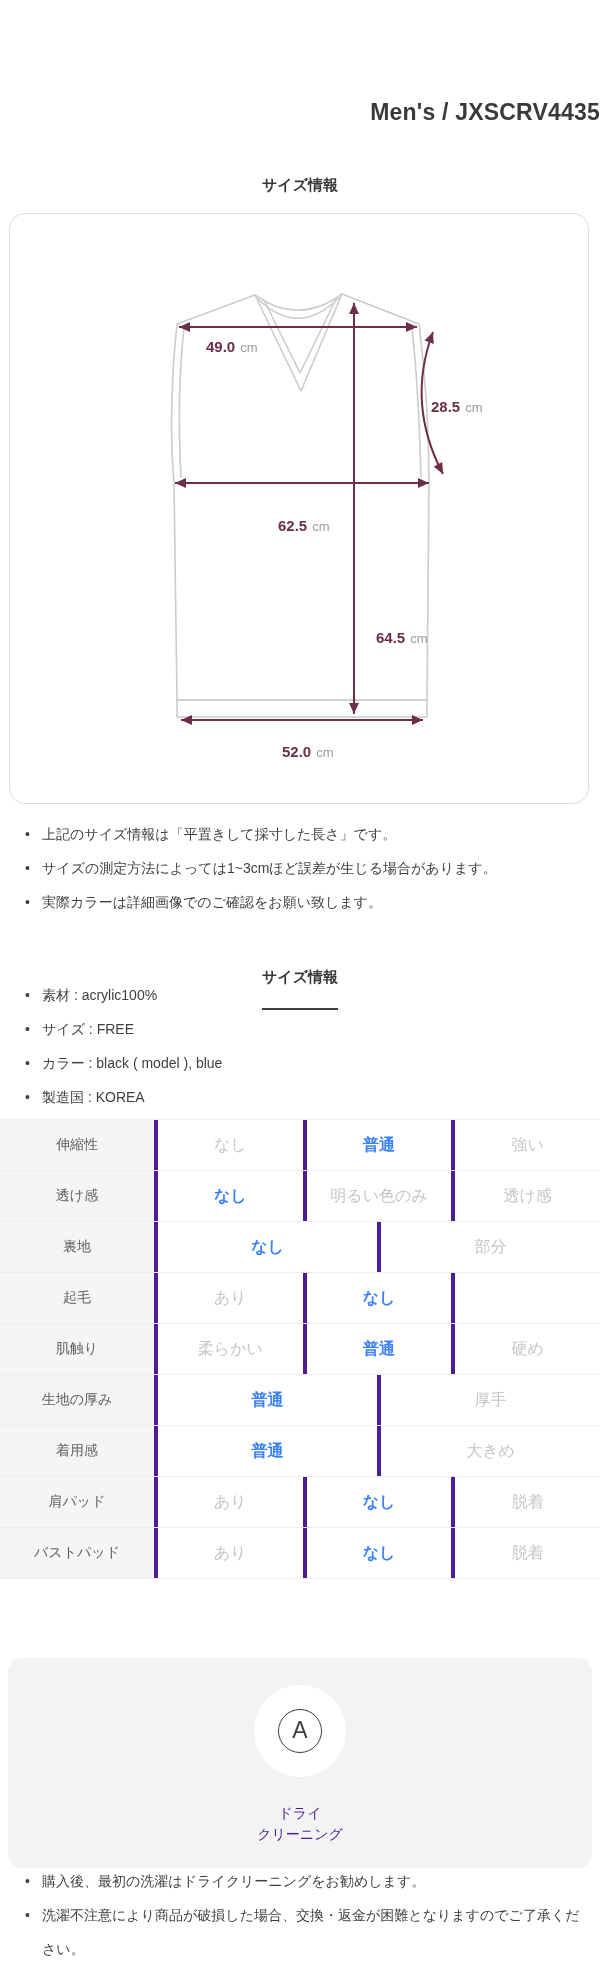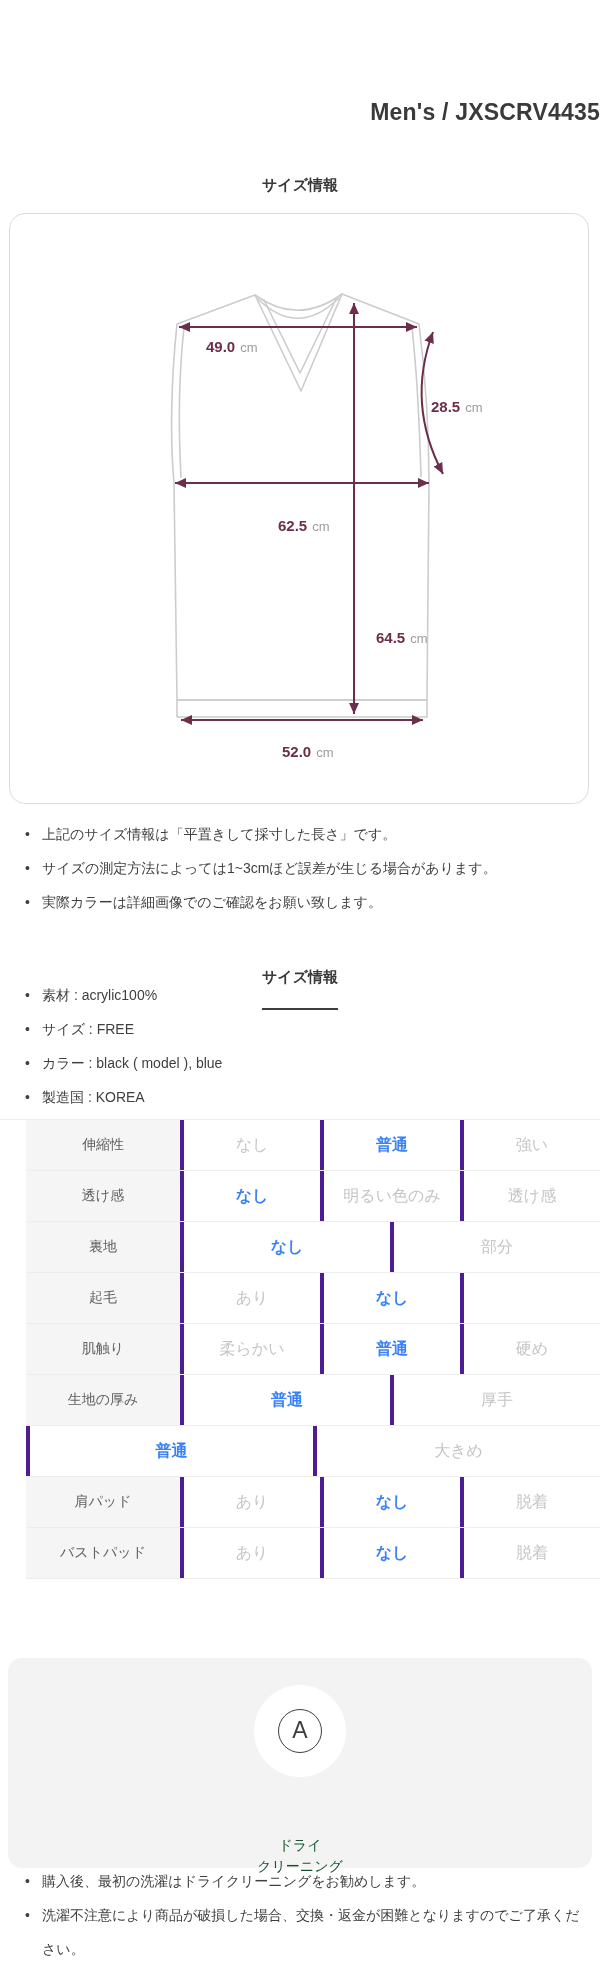--- a/index.html
+++ b/index.html
@@ -24,21 +24,21 @@
   .vest{stroke:#cccccd;stroke-width:1.6;fill:none;stroke-linejoin:round;stroke-linecap:round;}
   .measure{stroke:#6c2e4a;stroke-width:2;fill:none;}
   .num{font-size:15px;font-weight:bold;fill:#6c2e4a;}
   .unit{font-size:13px;font-weight:normal;fill:#9b9b9b;}
   ul.notes{
     position:absolute;left:25px;right:18px;margin:0;padding:0;list-style:none;
     font-size:14px;line-height:34px;color:#3f3f3f;
   }
   ul.notes li{position:relative;padding-left:17px;}
   ul.notes li::before{content:"\2022";position:absolute;left:0;top:0;color:#3f3f3f;}
-  .attr-table{position:absolute;left:0;top:1119px;width:600px;border-top:1px solid #ededed;box-sizing:border-box;padding-left:26px;}
+  .attr-table{position:absolute;left:0;top:1119px;width:600px;border-top:1px solid #ededed;box-sizing:border-box;}
   .t-row{display:flex;height:51px;border-bottom:1px solid #ededed;box-sizing:border-box;}
   .t-label{
     width:154px;background:#f5f5f5;color:#606060;font-size:14px;
     display:flex;align-items:center;justify-content:center;box-sizing:border-box;
   }
   .t-cell{
     flex:1;display:flex;align-items:center;justify-content:center;
     font-size:16px;color:#c5c5c5;border-left:4px solid #4c1d95;box-sizing:border-box;background:#fff;
   }
   .t-cell.sel{color:#3b82f6;font-weight:bold;}
@@ -51,21 +51,21 @@
     width:92px;height:92px;background:#fff;border-radius:50%;
     display:flex;align-items:center;justify-content:center;
   }
   .care-ring{
     width:44px;height:44px;border:1.6px solid #3f3f3f;border-radius:50%;
     display:flex;align-items:center;justify-content:center;
     font-size:23px;color:#3f3f3f;box-sizing:border-box;padding-bottom:1px;
   }
   .care-label{
     position:absolute;top:145px;left:0;width:100%;text-align:center;
-    font-size:14px;line-height:21px;color:#14532d;margin-top:32px;
+    font-size:14px;line-height:21px;color:#4c1d95;
   }
 </style>
 </head>
 <body>
 
 <div class="page">
 
   <h1 class="title">Men's / JXSCRV4435</h1>
 
   <div class="sec-head" style="top:176px">
@@ -156,20 +156,21 @@
         <div class="t-cell">柔らかい</div>
         <div class="t-cell sel">普通</div>
         <div class="t-cell">硬め</div>
       </div>
       <div class="t-row">
         <div class="t-label">生地の厚み</div>
         <div class="t-cell sel">普通</div>
         <div class="t-cell">厚手</div>
       </div>
       <div class="t-row">
+        <div class="t-label">着用感</div>
         <div class="t-cell sel">普通</div>
         <div class="t-cell">大きめ</div>
       </div>
       <div class="t-row">
         <div class="t-label">肩パッド</div>
         <div class="t-cell">あり</div>
         <div class="t-cell sel">なし</div>
         <div class="t-cell">脱着</div>
       </div>
       <div class="t-row">

